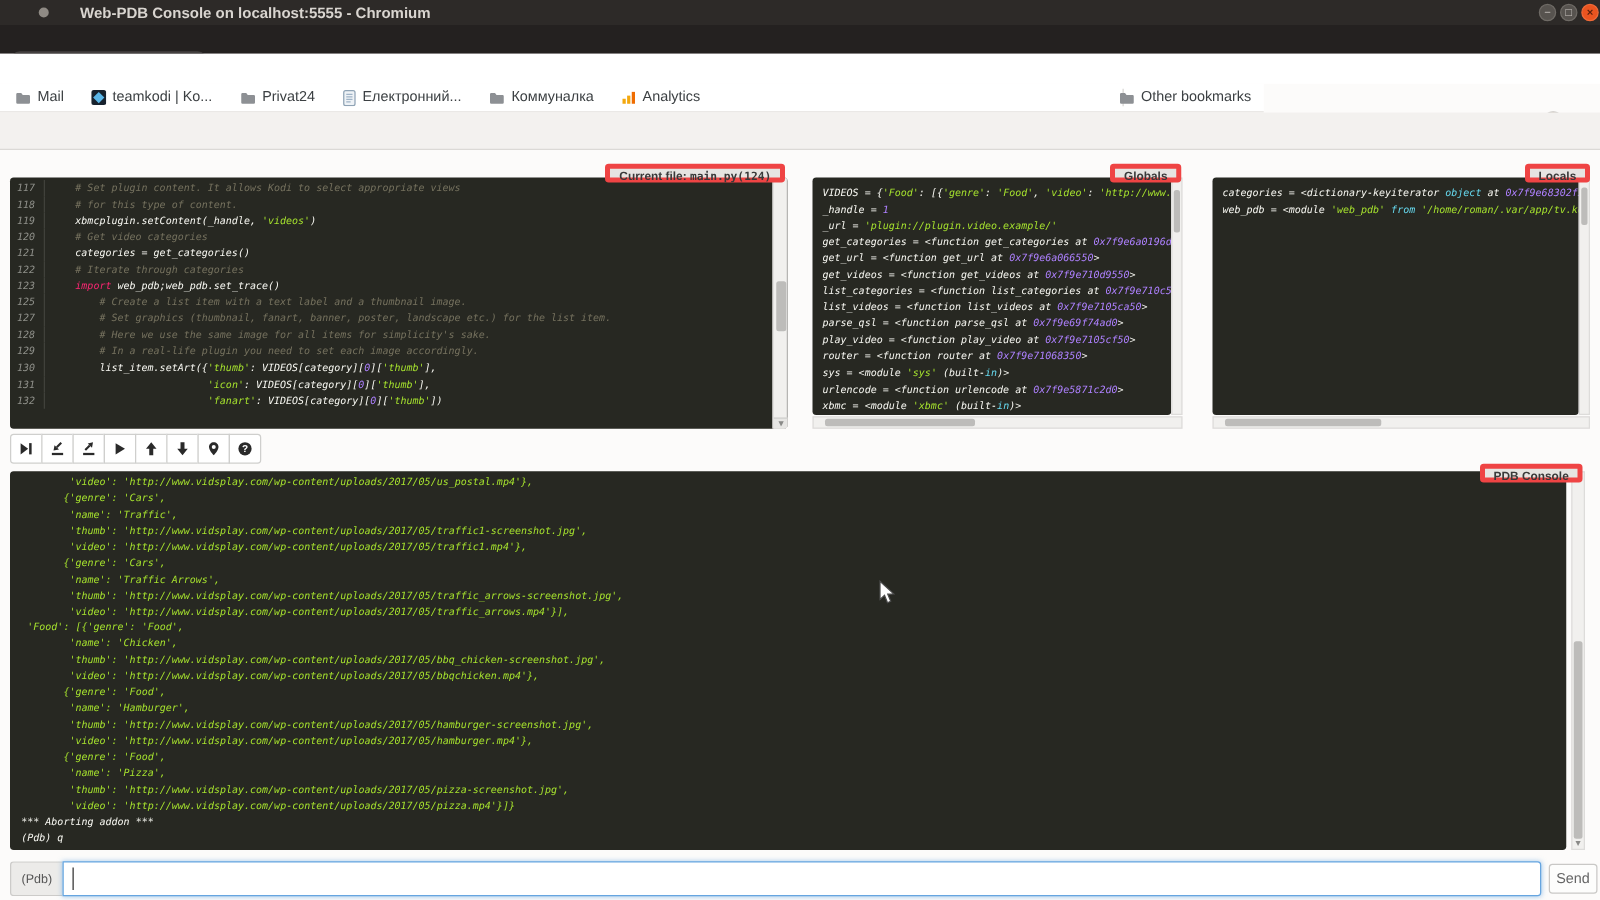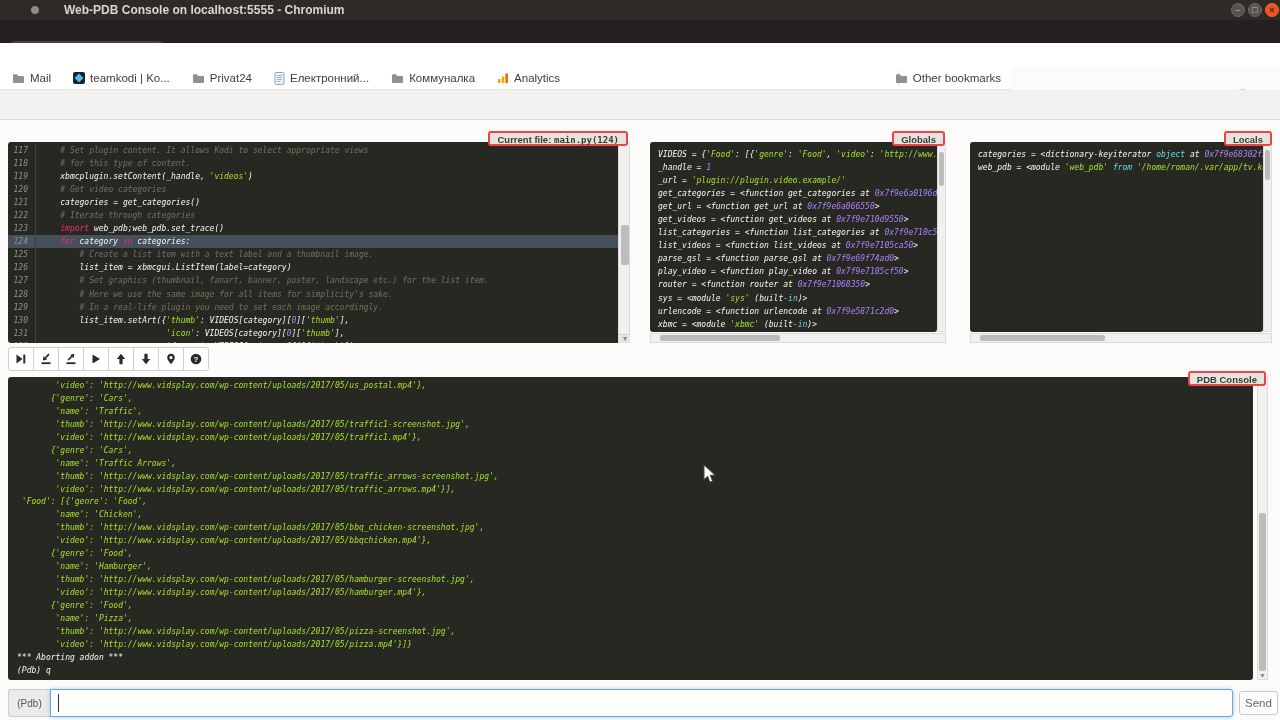--- a/index.html
+++ b/index.html
@@ -46,21 +46,21 @@
   #other-bm { position:absolute; right:10px; top:0; height:22px; display:flex; align-items:center; }
   #bm-sep { position:absolute; right:112px; top:4px; width:1px; height:14px; background:#d8d6d3; }
 
   
   #pageheader { left:0; top:90px; width:1280px; height:30px; background:#f3f1ef; border-bottom:1px solid #dbd9d6; }
   #logo-bug { left:10px; top:95px; width:20px; height:20px; }
   #page-title { left:46px; top:98px; font-size:13px; font-weight:bold; color:#55514d; }
   #page-title .host { font-style:italic; }
 
   
-  .badge { height:15px; background:#e6e4e1; border:2px solid #ef4444; border-radius:3px;
+  .badge { height:15px; background:#e6e4e1; border:4px solid #ef4444; border-radius:3px;
            font-size:9.5px; font-weight:bold; color:#3a3a3a; padding:1px 7px; line-height:11px; z-index:5; white-space:nowrap; }
   .badge .mono { font-family:"DejaVu Sans Mono", monospace; font-weight:bold; font-size:9px; }
   #badge-file { top:131px; right:652px; }
   #badge-globals { top:131px; right:335px; }
   #badge-locals { top:131px; right:8px; }
   #badge-console { top:371px; right:14px; }
 
   
   .darkpanel { background:#272822; border-radius:3px; overflow:hidden;font-style:italic; }
   .mono-area { font-family:"DejaVu Sans Mono", monospace; font-size:8px; line-height:13.05px; }
@@ -260,23 +260,21 @@
 
   <div id="code-panel" class="darkpanel mono-area abs">
     <div id="code-lines">
         <div class="crow"><span class="gut">117</span><span class="cd"><span class="tk-c">    # Set plugin content. It allows Kodi to select appropriate views</span></span></div>
         <div class="crow"><span class="gut">118</span><span class="cd"><span class="tk-c">    # for this type of content.</span></span></div>
         <div class="crow"><span class="gut">119</span><span class="cd"><span class="tk-w">    xbmcplugin.setContent(_handle, </span><span class="tk-s">'videos'</span><span class="tk-w">)</span></span></div>
         <div class="crow"><span class="gut">120</span><span class="cd"><span class="tk-c">    # Get video categories</span></span></div>
         <div class="crow"><span class="gut">121</span><span class="cd"><span class="tk-w">    categories = get_categories()</span></span></div>
         <div class="crow"><span class="gut">122</span><span class="cd"><span class="tk-c">    # Iterate through categories</span></span></div>
         <div class="crow"><span class="gut">123</span><span class="cd"><span class="tk-k">    import</span><span class="tk-w"> web_pdb;web_pdb.set_trace()</span></span></div>
-        <div class="crow cur"><span class="gut">124</span><span class="cd"><span class="tk-k">    for</span><span class="tk-w"> category </span><span class="tk-k">in</span><span class="tk-w"> categories:</span></span></div>
         <div class="crow"><span class="gut">125</span><span class="cd"><span class="tk-c">        # Create a list item with a text label and a thumbnail image.</span></span></div>
-        <div class="crow"><span class="gut">126</span><span class="cd"><span class="tk-w">        list_item = xbmcgui.ListItem(label=category)</span></span></div>
         <div class="crow"><span class="gut">127</span><span class="cd"><span class="tk-c">        # Set graphics (thumbnail, fanart, banner, poster, landscape etc.) for the list item.</span></span></div>
         <div class="crow"><span class="gut">128</span><span class="cd"><span class="tk-c">        # Here we use the same image for all items for simplicity's sake.</span></span></div>
         <div class="crow"><span class="gut">129</span><span class="cd"><span class="tk-c">        # In a real-life plugin you need to set each image accordingly.</span></span></div>
         <div class="crow"><span class="gut">130</span><span class="cd"><span class="tk-w">        list_item.setArt({</span><span class="tk-s">'thumb'</span><span class="tk-w">: VIDEOS[category][</span><span class="tk-n">0</span><span class="tk-w">][</span><span class="tk-s">'thumb'</span><span class="tk-w">],</span></span></div>
         <div class="crow"><span class="gut">131</span><span class="cd"><span class="tk-w">                          </span><span class="tk-s">'icon'</span><span class="tk-w">: VIDEOS[category][</span><span class="tk-n">0</span><span class="tk-w">][</span><span class="tk-s">'thumb'</span><span class="tk-w">],</span></span></div>
         <div class="crow"><span class="gut">132</span><span class="cd"><span class="tk-w">                          </span><span class="tk-s">'fanart'</span><span class="tk-w">: VIDEOS[category][</span><span class="tk-n">0</span><span class="tk-w">][</span><span class="tk-s">'thumb'</span><span class="tk-w">])</span></span></div>
       </div>
     <div id="code-vscroll" class="vscroll">
       <div id="code-thumb" class="thumb"></div>
       <div id="code-down" class="sarrow">▼</div>

